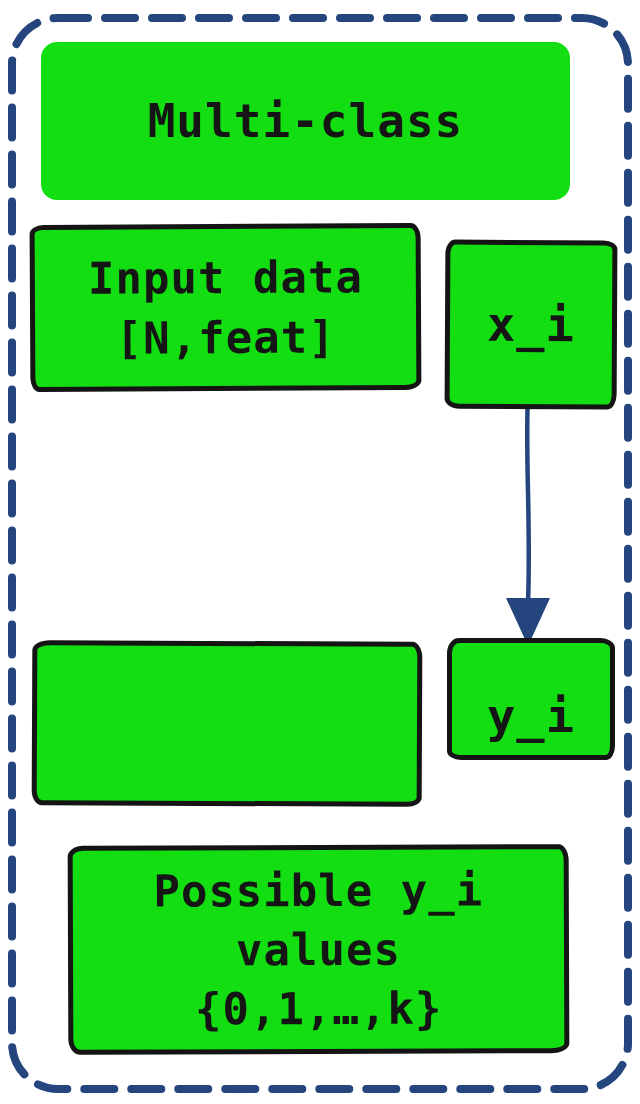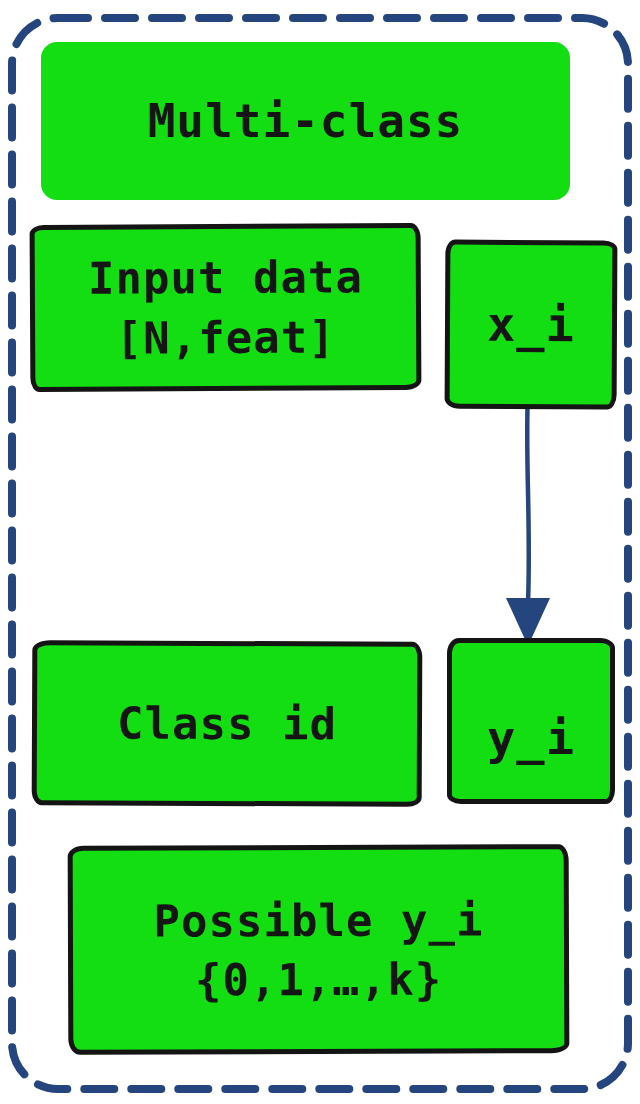--- a/index.html
+++ b/index.html
@@ -61,21 +61,21 @@
     margin-top: 20px;
   }
   .class-box {
     left: 32px; top: 641px;
     width: 390px; height: 165px;
     border-radius: 18px 10px 15px 10px / 10px 16px 9px 15px;
     transform: rotate(0.25deg);
   }
   .yi-box {
     left: 447px; top: 638px;
-    width: 168px; height: 166px;
+    width: 168px; height: 122px;
     border-radius: 12px 15px 9px 14px / 15px 10px 14px 9px;
     font-size: 47px;
   }
   .yi-box .lbl { margin-top: 34px; }
   .possible-box {
     left: 68px; top: 845px;
     width: 501px; height: 209px;
     border-radius: 16px 10px 18px 12px / 11px 17px 10px 16px;
     line-height: 59px;
     transform: rotate(-0.2deg);
@@ -102,25 +102,25 @@
   <div class="box bordered input-box">
     <span class="line">Input data</span>
     <span class="line">[N,feat]</span>
   </div>
 
   <div class="box bordered xi-box">
     <span class="line lbl">x_i</span>
   </div>
 
   <div class="box bordered class-box">
-    <span class="line">Class id</span>
   </div>
 
   <div class="box bordered yi-box">
     <span class="line lbl">y_i</span>
   </div>
 
   <div class="box bordered possible-box">
     <span class="line">Possible y_i</span>
+    <span class="line">values</span>
     <span class="line">{0,1,…,k}</span>
   </div>
 
 </div>
 
 </body></html>

